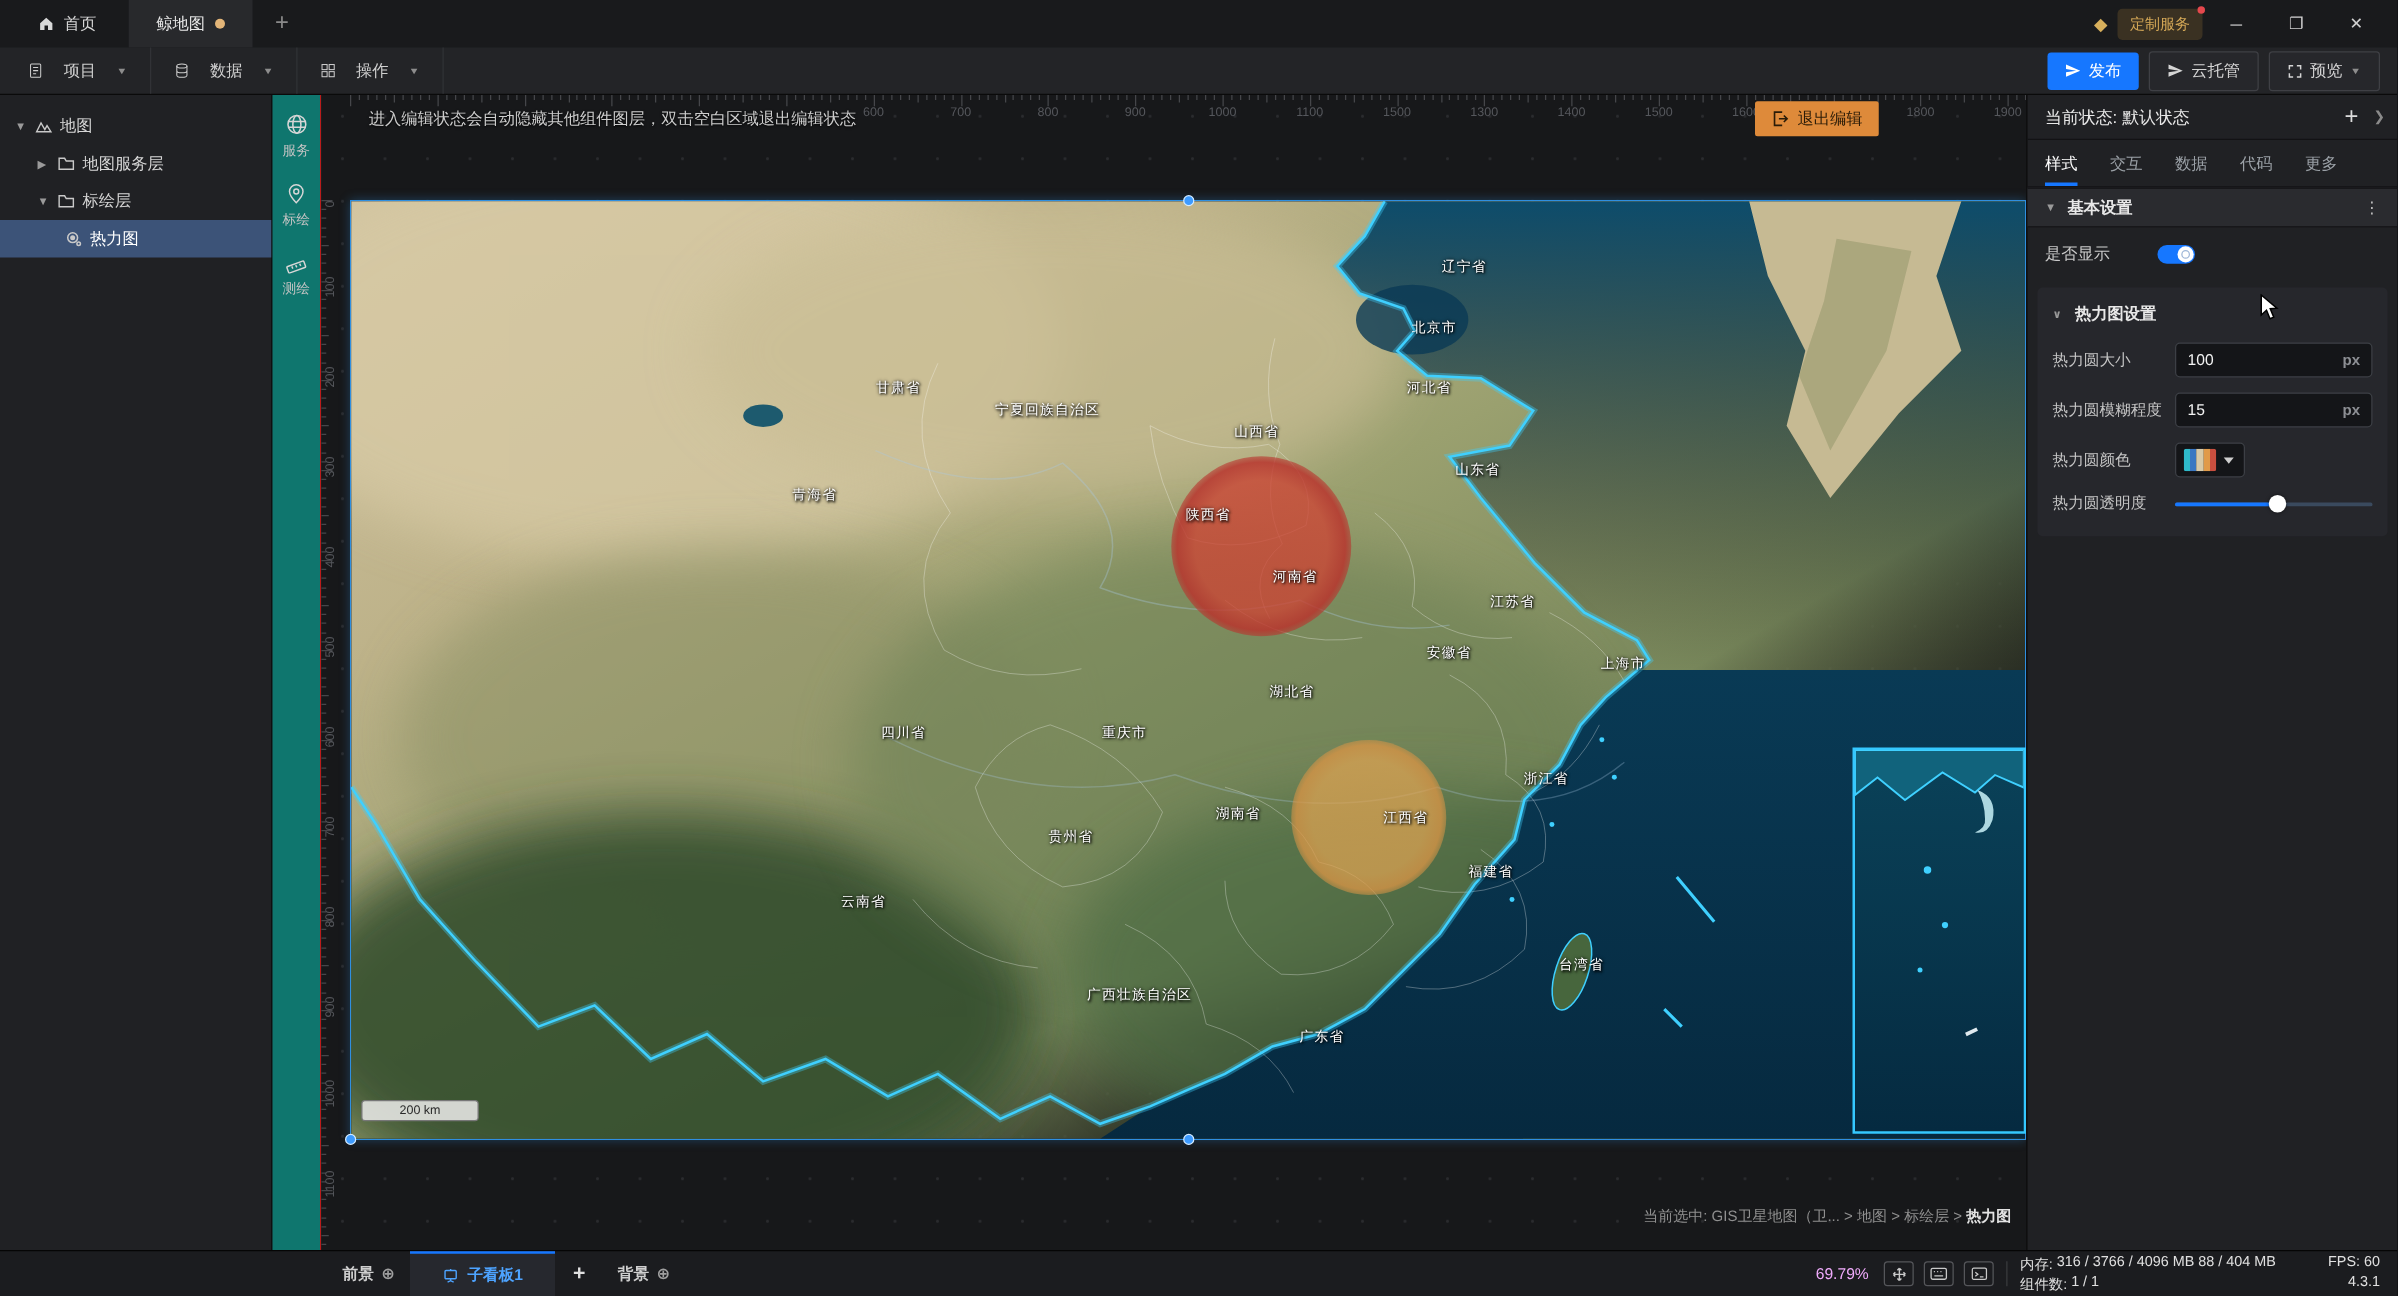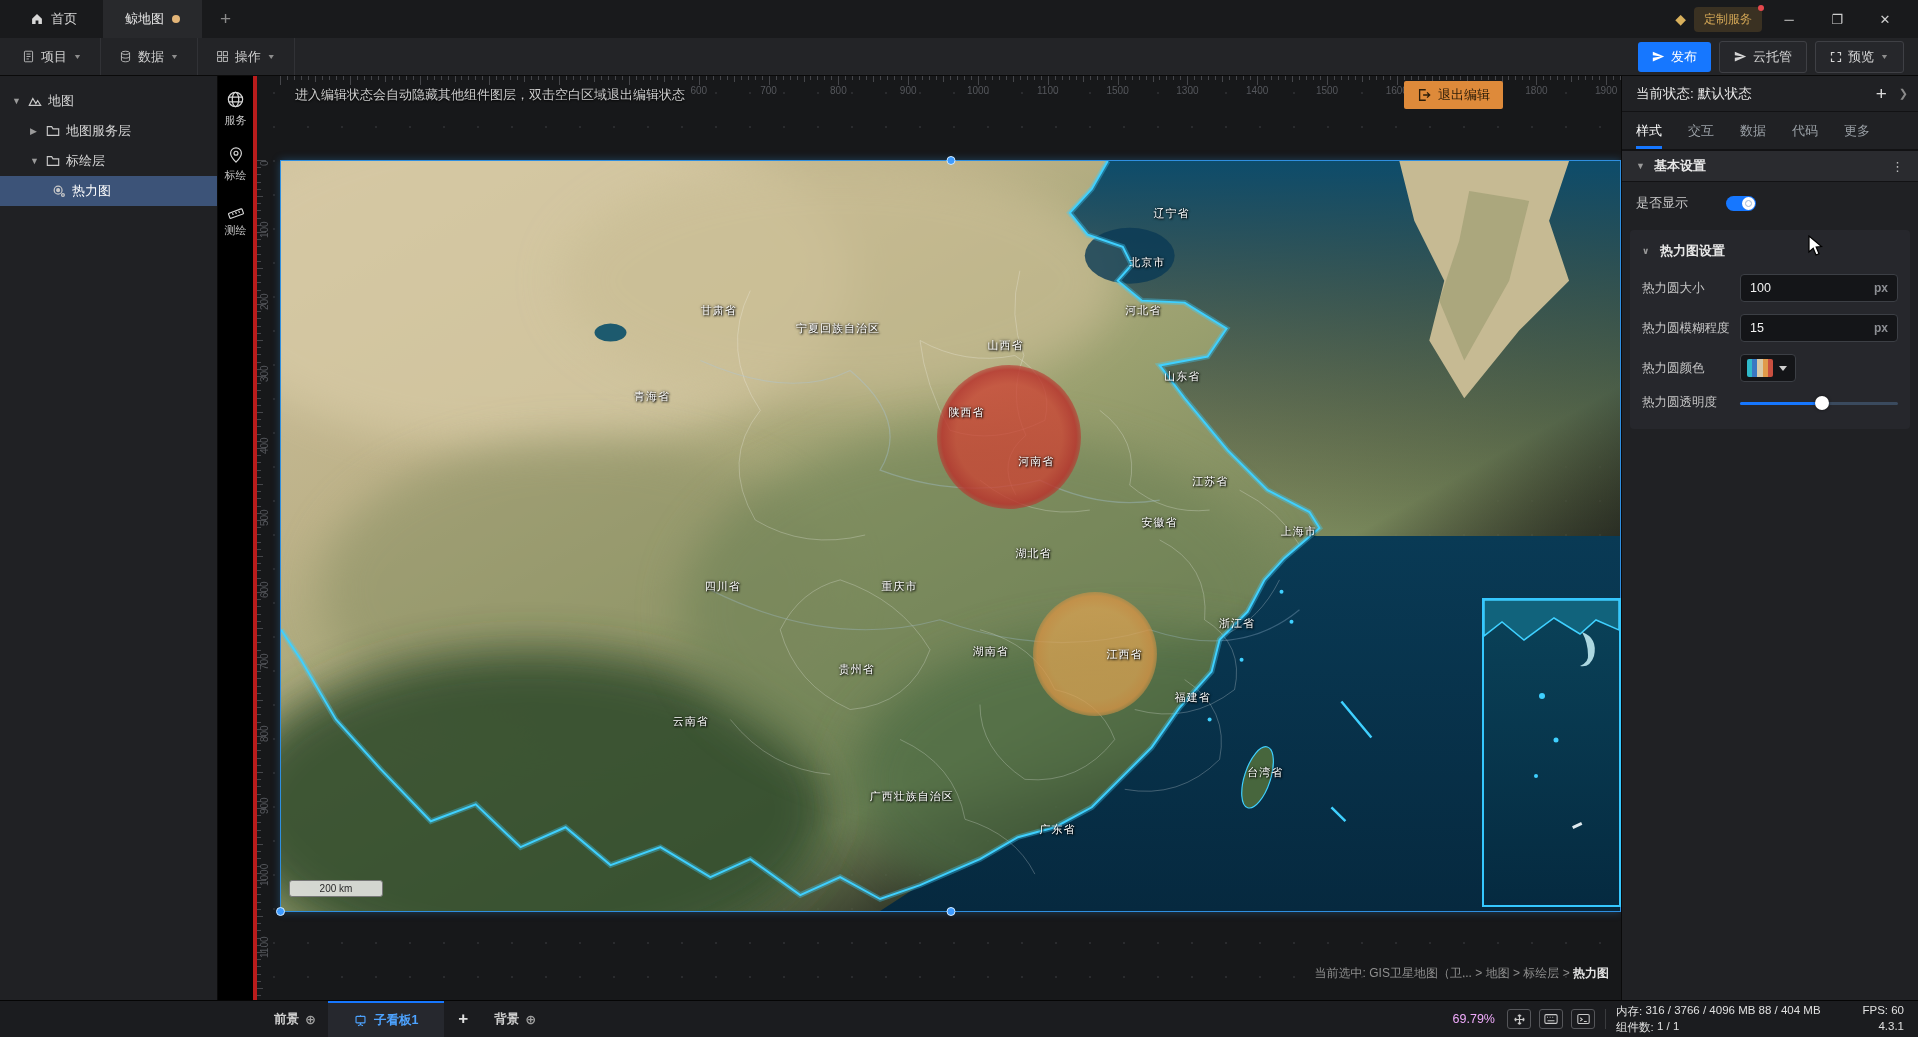--- a/index.html
+++ b/index.html
@@ -13,41 +13,41 @@
 .tb-dot { width:8px; height:8px; border-radius:50%; background:#e3b578; }
 .tb-plus { display:flex; align-items:center; padding:0 18px; color:#8a8a8a; font-size:19px; }
 .tb-right { margin-left:auto; display:flex; align-items:center; gap:6px; padding-right:12px; }
 .vip { display:flex; align-items:center; gap:6px; background:#3a3122; border-radius:4px; padding:4px 10px; position:relative; color:#d2a656; font-size:12px; }
 .vip .reddot { position:absolute; right:-2px; top:-2px; width:6px; height:6px; border-radius:50%; background:#e5484d; }
 .diamond { color:#d8b05c; font-size:14px; margin-right:2px; }
 .winbtn { width:42px; height:38px; display:flex; align-items:center; justify-content:center; color:#cfcfcf; font-size:13px; }
 
 
 .menubar { position:absolute; left:0; top:38px; width:100%; height:38px; background:#232427; border-bottom:1px solid #0a0a0a; display:flex; align-items:center; }
-.menu-item { display:flex; align-items:center; gap:6px; padding:0 18px; height:100%; font-size:13px; color:#cfcfcf; border-right:1px solid #313236; }
+.menu-item { display:flex; align-items:center; gap:16px; padding:0 18px; height:100%; font-size:13px; color:#cfcfcf; border-right:1px solid #313236; }
 .menu-item:first-child { padding-left:22px; }
 .chev { font-size:9px; color:#8d8d8d; transform:scaleY(.8); }
 .menubar-right { margin-left:auto; display:flex; align-items:center; gap:8px; padding-right:14px; }
 .btn { display:flex; align-items:center; gap:6px; font-size:13px; border-radius:3px; padding:6px 14px; cursor:pointer; }
 .btn-primary { background:#1677ff; color:#fff; }
 .btn-dark { background:#26272b; border:1px solid #3f4045; color:#d5d5d5; }
 
 
 .sidebar { position:absolute; left:0; top:76px; width:218px; height:924px; background:#202124; border-right:1px solid #0a0a0a; }
 .sb-header { height:42px; display:flex; align-items:center; gap:8px; padding:0 14px; background:#2b2c30; border-bottom:1px solid #151517; font-size:14px; font-weight:bold; color:#e8e8e8; }
 .sb-search { margin-left:auto; color:#b9b9b9; }
 .tree { padding-top:10px; font-size:13px; color:#d6d6d6; }
 .tree-row { display:flex; align-items:center; gap:6px; height:30px; padding-left:12px; }
 .tree-row.sel { background:#3c5378; color:#fff; }
 .caret { width:10px; font-size:9px; color:#9a9a9a; }
 .ind1 { padding-left:30px; } .ind2 { padding-left:52px; }
 .tree-ic { color:#c9c9c9; display:flex; }
 
 
-.toolstrip { position:absolute; left:218px; top:76px; width:39px; height:924px; background:#000000; border-right:4px solid #b91c1c; display:flex; flex-direction:column; align-items:center; padding-top:14px; gap:18px; }
+.toolstrip { position:absolute; left:218px; top:76px; width:39px; height:924px; background:#0f766e; border-right:1px solid #b91c1c; display:flex; flex-direction:column; align-items:center; padding-top:14px; gap:18px; }
 .tool { display:flex; flex-direction:column; align-items:center; gap:4px; color:#c3c3c3; font-size:11px; cursor:pointer; }
 .tool svg { color:#d6d6d6; }
 
 
 .canvas { position:absolute; left:257px; top:76px; width:1364px; height:924px; background:#17181a;
   background-image:radial-gradient(circle,#2a2b2e 1px,transparent 1.3px); background-size:34px 34px; overflow:hidden; }
 .ruler-top { position:absolute; left:0; top:0; width:100%; height:24px; }
 .ruler-top .tick { position:absolute; top:0; width:1px; background:#45464a; }
 .ruler-top .num { position:absolute; top:9px; transform:translateX(-50%); font-size:10px; color:#55575c; }
 .ruler-left { position:absolute; left:0; top:0; width:20px; height:100%; }

